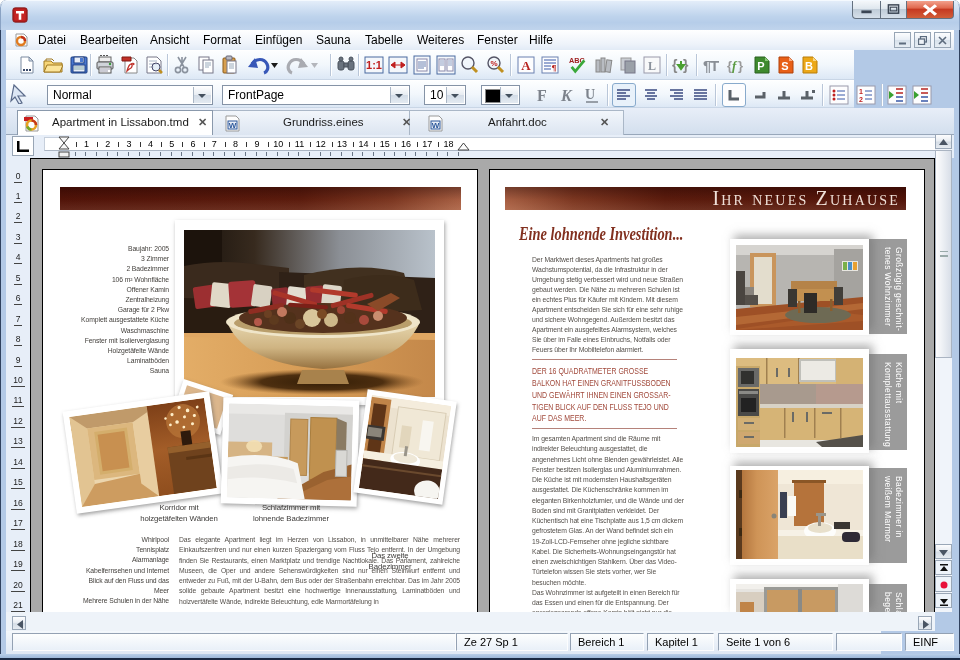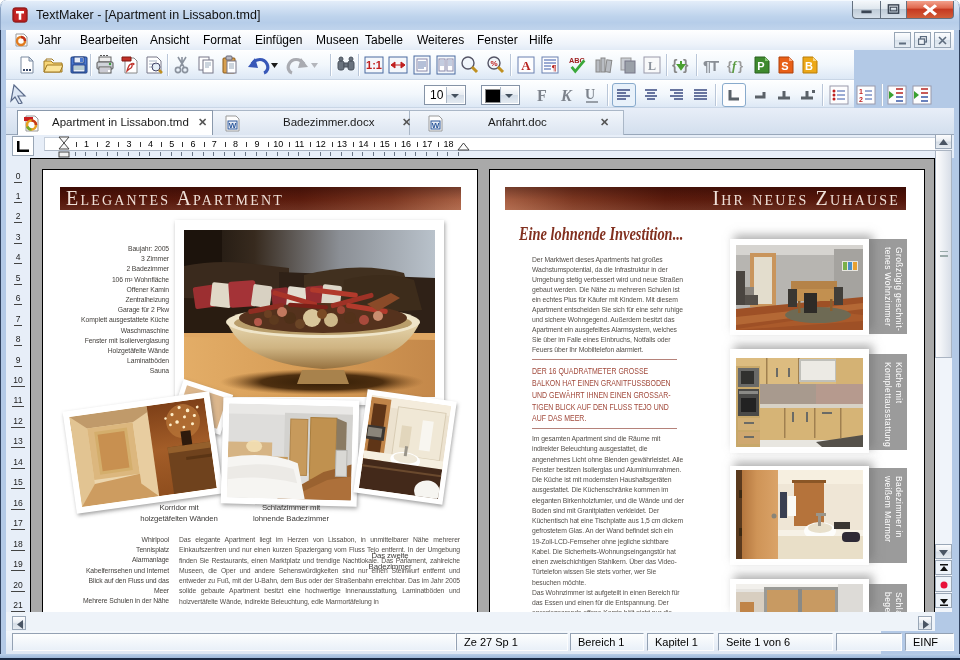--- a/index.html
+++ b/index.html
@@ -78,21 +78,20 @@
 </style>
 </head>
 <body>
 <div id="win"></div>
 <div class="abs" id="title">
   <svg id="tmicon" class="abs" viewBox="0 0 20 20">
       <rect x="1" y="1" width="18" height="18" rx="3" fill="#b01d1d" stroke="#7d1414"></rect>
       <rect x="3" y="3" width="14" height="14" rx="2" fill="#c62424"></rect>
       <path d="M5 5h10v3h-3.4v8h-3.2V8H5z" fill="#fff"></path>
     </svg>
-  <div class="abs txt">TextMaker - [Apartment in Lissabon.tmd]</div>
   <div class="abs capbtn" id="btnmin">
       <svg class="glyph" viewBox="0 0 29 18">
         <rect x="9" y="10" width="11" height="3" fill="#3c4654"></rect>
       </svg>
     </div>
   <div class="abs capbtn" id="btnmax">
       <svg class="glyph" viewBox="0 0 27 18">
         <rect x="8" y="4" width="11" height="9" fill="none" stroke="#3c4654" stroke-width="1.6"></rect>
         <rect x="10" y="6.5" width="7" height="4" fill="none" stroke="#3c4654" stroke-width="1.2"></rect>
       </svg>
@@ -102,26 +101,26 @@
         <path d="M19 5 L24 9 L29 5 L31.5 7 L26.5 11 L31.5 15 L29 17 L24 13 L19 17 L16.5 15 L21.5 11 L16.5 7 Z" fill="#fff" transform="translate(0,-1.5)"></path>
       </svg>
     </div>
 </div>
 <div class="abs" id="menubar">
   <svg class="abs" style="left:8px;top:3px;width:14px;height:14px" viewBox="0 0 14 14">
       <path d="M2 1h8l3 3v9H2z" fill="#fdfdfd" stroke="#999"></path>
       <circle cx="7" cy="8" r="4" fill="none" stroke="#e07b1f" stroke-width="2.4"></circle>
       <path d="M7 4a4 4 0 0 1 4 4" fill="none" stroke="#c0301d" stroke-width="2.4"></path>
     </svg>
-  <div class="abs mitem" style="left:32px">Jahr</div>
+  <div class="abs mitem" style="left:32px">Datei</div>
   <div class="abs mitem" style="left:74px">Bearbeiten</div>
   <div class="abs mitem" style="left:144px">Ansicht</div>
   <div class="abs mitem" style="left:197px">Format</div>
   <div class="abs mitem" style="left:249px">Einfügen</div>
-  <div class="abs mitem" style="left:310px">Museen</div>
+  <div class="abs mitem" style="left:310px">Sauna</div>
   <div class="abs mitem" style="left:359px">Tabelle</div>
   <div class="abs mitem" style="left:411px">Weiteres</div>
   <div class="abs mitem" style="left:471px">Fenster</div>
   <div class="abs mitem" style="left:523px">Hilfe</div>
   <div class="abs mdibtn" style="left:888px">
       <svg style="position:absolute;left:3px;top:3px" width="9" height="9" viewBox="0 0 9 9">
         <rect x="1" y="6.5" width="7" height="2" fill="#5d6c7e"></rect>
       </svg>
     </div>
   <div class="abs mdibtn" style="left:908px">
@@ -304,20 +303,28 @@
 <svg class="abs ico" style="left:794px" viewBox="0 0 20 20">
       <path d="M3 2h10l4 4v12H3z" fill="#eca818" stroke="#b87c08"></path>
       <path d="M13 2l4 4h-4z" fill="#f8d888"></path>
       <text x="9" y="15" font-size="11" font-weight="bold" fill="#fff" text-anchor="middle" font-family="Liberation Sans">B</text>
     </svg>
 </div>
 <div class="abs tbar" id="tb2">
 <svg class="abs ico" style="left:4px;top:3px" viewBox="0 0 20 20">
       <path d="M4 1l11 11h-7l4 7-3 1-4-7-4 4z" fill="#dce6f4" stroke="#5a6a8a" stroke-width="1.2"></path>
     </svg>
+<div class="abs combo" style="left:41px;top:4px;width:166px">
+      <span class="cv">Normal</span>
+      <span class="cbtn"></span>
+    </div>
+<div class="abs combo" style="left:216px;top:4px;width:188px">
+      <span class="cv">FrontPage</span>
+      <span class="cbtn"></span>
+    </div>
 <div class="abs combo" style="left:418px;top:4px;width:42px">
       <span class="cv">10</span>
       <span class="cbtn"></span>
     </div>
 <div class="abs combo" style="left:475px;top:4px;width:39px">
       <span style="position:absolute;left:3px;top:3px;width:14px;height:12px;background:#000;border:1px solid #888"></span>
       <span class="cbtn"></span>
     </div>
 <svg class="abs ico" style="left:528px" viewBox="0 0 20 20">
       <text x="3" y="16" font-size="16" font-weight="bold" fill="#7d838c" font-family="Liberation Serif">F</text>
@@ -397,21 +404,21 @@
       </svg>
     <span style="position:absolute;left:34px;top:5px">Apartment in Lissabon.tmd</span>
     <span class="tabx" style="left:180px">✕</span>
   </div>
   <div class="abs dtab" id="tab2">
     <svg style="position:absolute;left:12px;top:4px;width:15px;height:17px" viewBox="0 0 15 17">
         <path d="M1 1h10l3 3v12H1z" fill="#fdfdfd" stroke="#999"></path>
         <rect x="3" y="6" width="9" height="8" fill="#e8edf6" stroke="#2b579a"></rect>
         <text x="7.5" y="13" font-size="8" font-weight="bold" fill="#2b579a" text-anchor="middle" font-family="Liberation Sans">W</text>
       </svg>
-    <span style="position:absolute;left:70px;top:5px">Badezimmer.docx</span>
+    <span style="position:absolute;left:70px;top:5px">Grundriss.eines</span>
     <span class="tabx" style="left:189px">✕</span>
   </div>
   <div class="abs dtab" id="tab3">
     <svg style="position:absolute;left:18px;top:4px;width:15px;height:17px" viewBox="0 0 15 17">
         <path d="M1 1h10l3 3v12H1z" fill="#fdfdfd" stroke="#999"></path>
         <rect x="3" y="6" width="9" height="8" fill="#e8edf6" stroke="#2b579a"></rect>
         <text x="7.5" y="13" font-size="8" font-weight="bold" fill="#2b579a" text-anchor="middle" font-family="Liberation Sans">W</text>
       </svg>
     <span style="position:absolute;left:78px;top:5px">Anfahrt.doc</span>
     <span class="tabx" style="left:190px">✕</span>
@@ -527,21 +534,20 @@
     <span class="vnum" style="top:339.7px"><i>16</i></span>
     <span class="vnum" style="top:360.1px"><i>17</i></span>
     <span class="vnum" style="top:380.6px"><i>18</i></span>
     <span class="vnum" style="top:401.1px"><i>19</i></span>
     <span class="vnum" style="top:421.5px"><i>20</i></span>
     <span class="vnum" style="top:441.9px"><i>21</i></span>
   </div>
 <div class="abs" id="docarea">
   <div class="page" id="p1">
     <div class="hdrbar1"></div>
-    <div class="hdrtxt" style="left:23px;">Elegantes Apartment</div>
     <div class="feat" style="left:0;width:126px;top:74px;">Baujahr: 2005
 3 Zimmer
 2 Badezimmer
 106 m² Wohnfläche
 Offener Kamin
 Zentralheizung
 Garage für 2 Pkw
 Komplett ausgestattete Küche
 Waschmaschine
 Fenster mit Isolierverglasung

